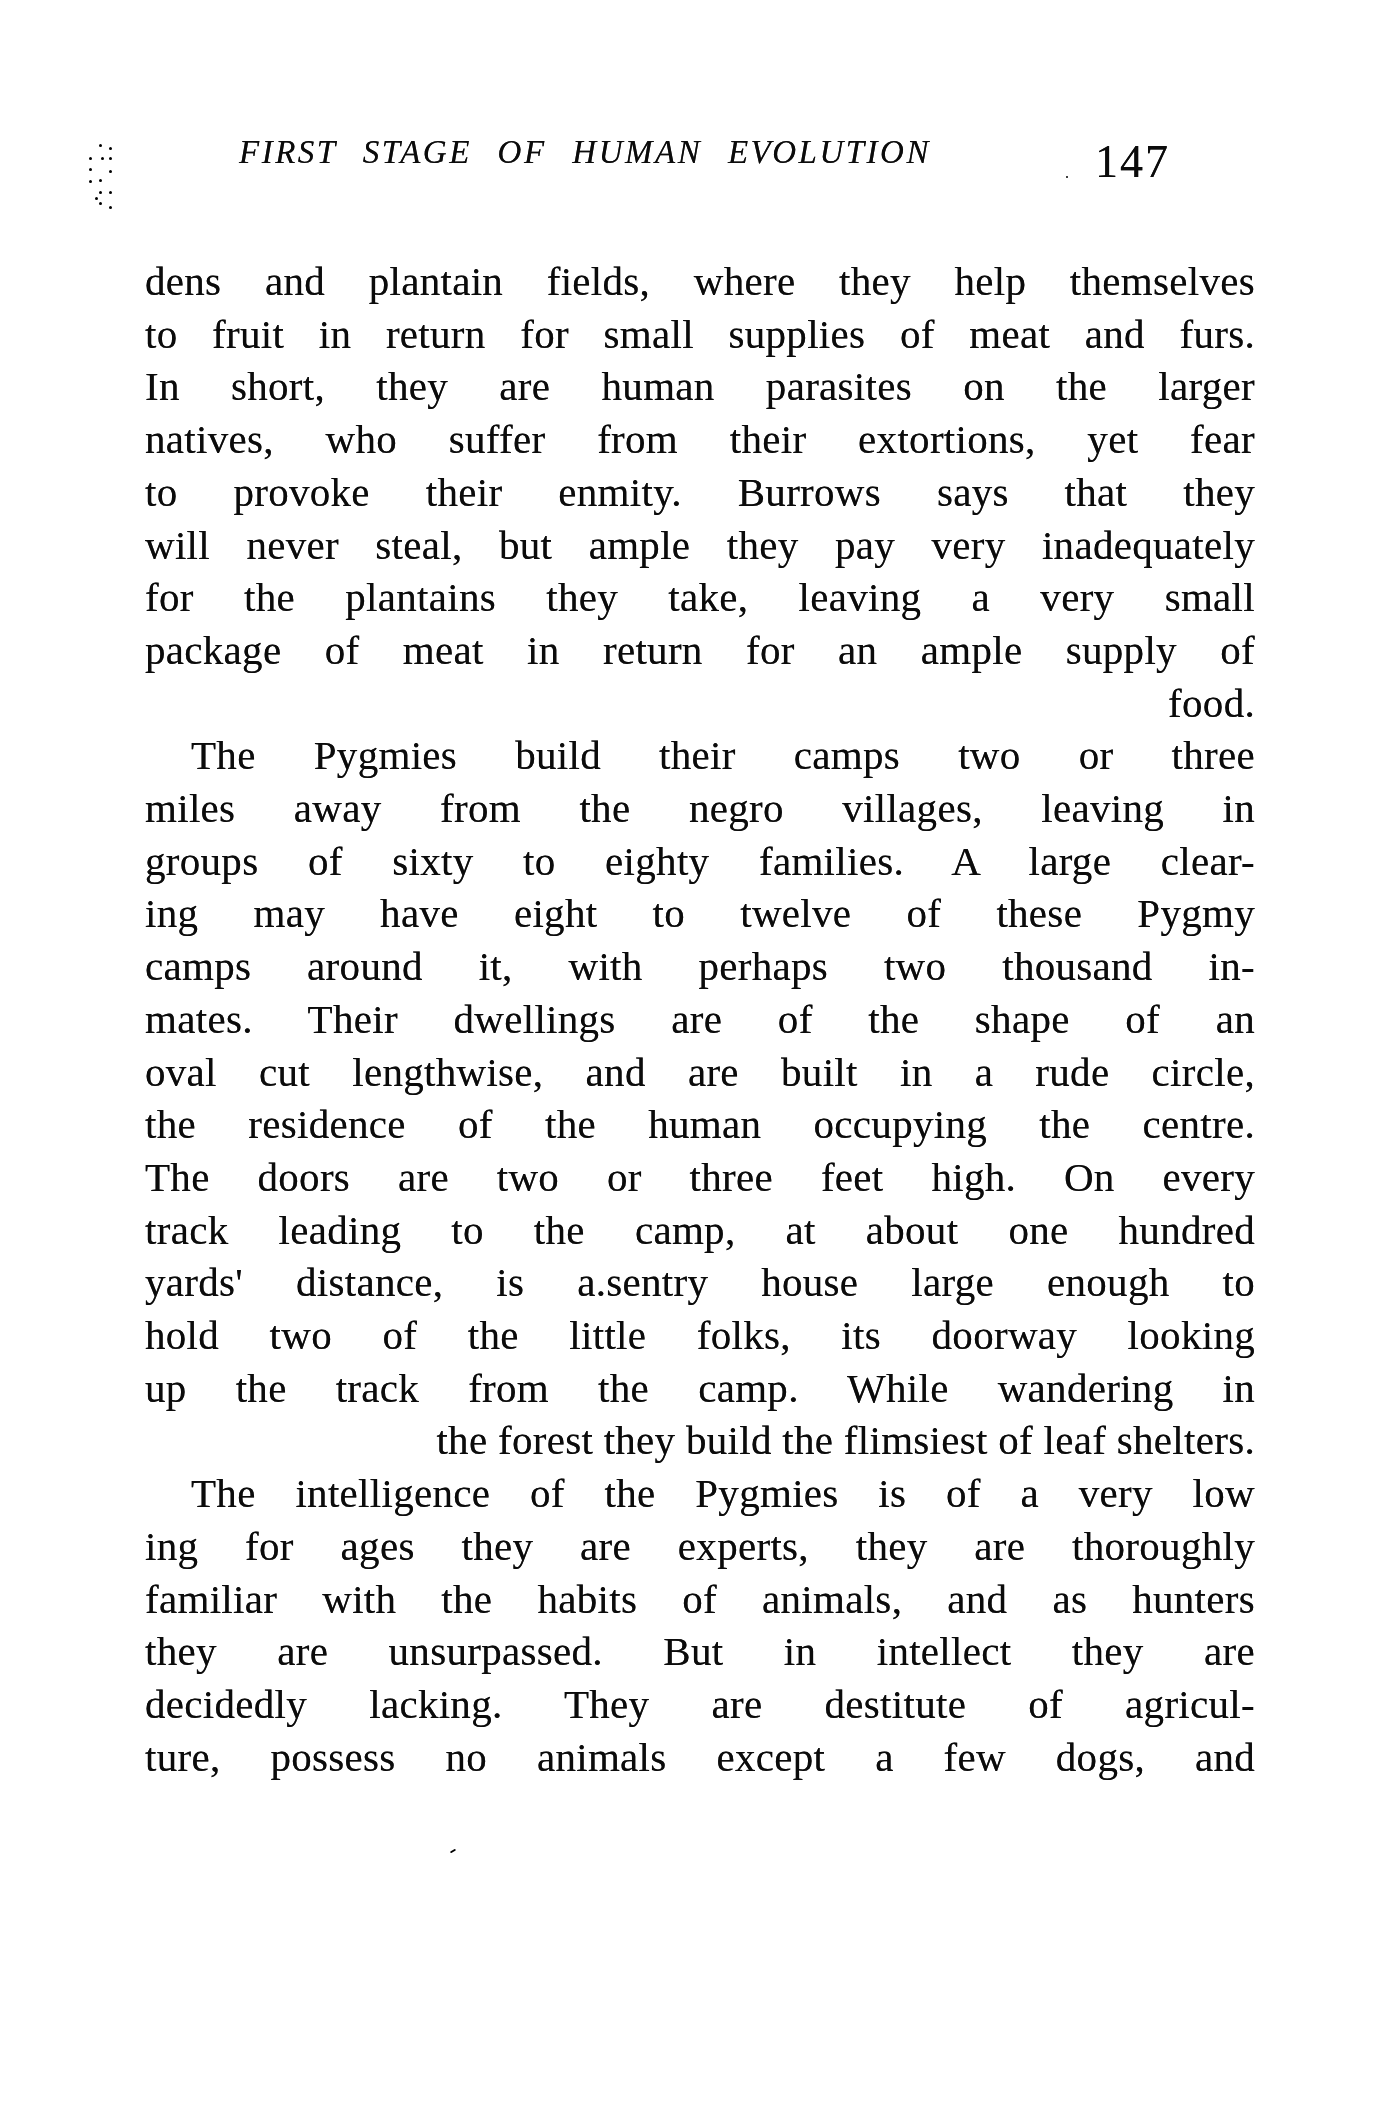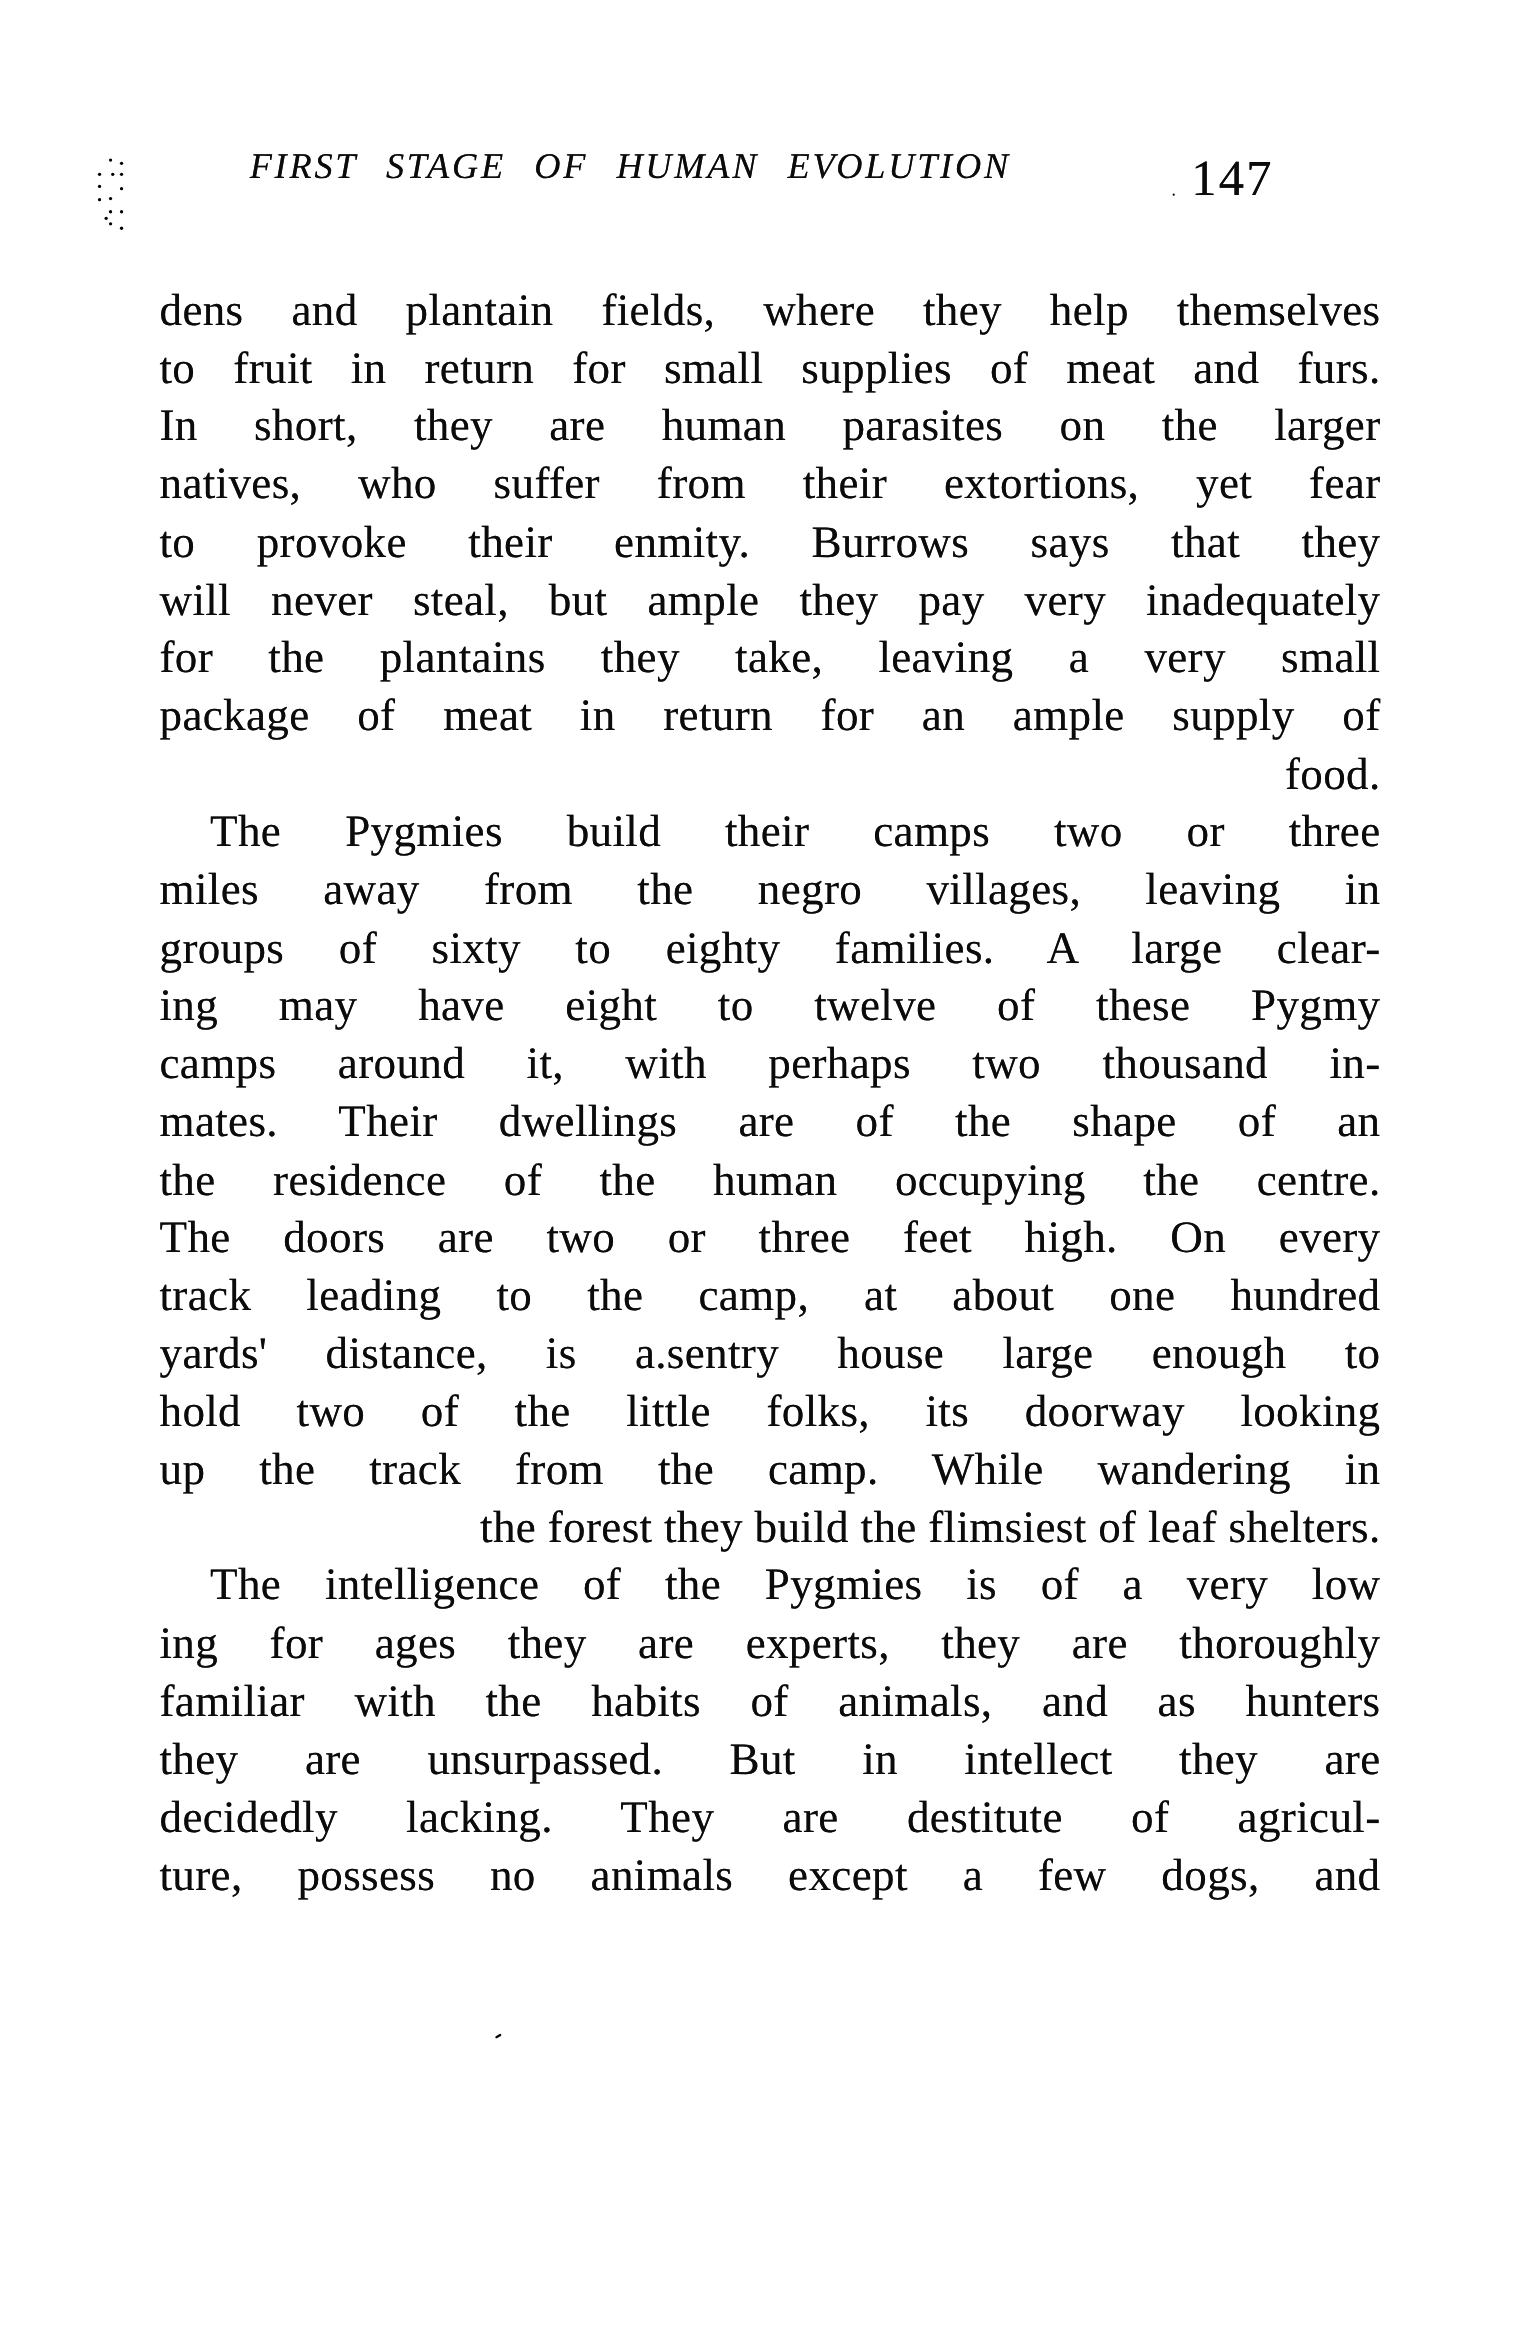--- a/index.html
+++ b/index.html
@@ -10,21 +10,21 @@
     font-family: "Liberation Serif", "DejaVu Serif", serif;
     color: #0b0b0b;
   }
   .page {
     position: absolute; inset: 0;
     background: #ffffff;
   }
   
   .running-head {
     position: absolute;
-    left: 145px; top: 134px;
+    left: 157px; top: 134px;
     width: 1110px; height: 44px;
   }
   .head-title {
     position: absolute; left: 82px; top: 0;
     font-style: italic;
     font-size: 33px;
     letter-spacing: 2.5px;
     word-spacing: 15px;
     white-space: nowrap;
     text-shadow: 0 0 0.5px rgba(0,0,0,0.75);
@@ -105,20 +105,21 @@
       <div class="line justify">will never steal, but ample they pay very inadequately</div>
       <div class="line justify">for the plantains they take, leaving a very small</div>
       <div class="line justify">package of meat in return for an ample supply of</div>
       <div class="line">food.</div>
       <div class="line indent justify">The Pygmies build their camps two or three</div>
       <div class="line justify">miles away from the negro villages, leaving in</div>
       <div class="line justify">groups of sixty to eighty families. A large clear-</div>
       <div class="line justify">ing may have eight to twelve of these Pygmy</div>
       <div class="line justify">camps around it, with perhaps two thousand in-</div>
       <div class="line justify">mates. Their dwellings are of the shape of an</div>
+      <div class="line justify">oval cut lengthwise, and are built in a rude circle,</div>
       <div class="line justify">the residence of the human occupying the centre.</div>
       <div class="line justify">The doors are two or three feet high. On every</div>
       <div class="line justify">track leading to the camp, at about one hundred</div>
       <div class="line justify">yards' distance, is a.sentry house large enough to</div>
       <div class="line justify">hold two of the little folks, its doorway looking</div>
       <div class="line justify">up the track from the camp. While wandering in</div>
       <div class="line">the forest they build the flimsiest of leaf shelters.</div>
       <div class="line indent justify">The intelligence of the Pygmies is of a very low</div>
       <div class="line justify">ing for ages they are experts, they are thoroughly</div>
       <div class="line justify">familiar with the habits of animals, and as hunters</div>

